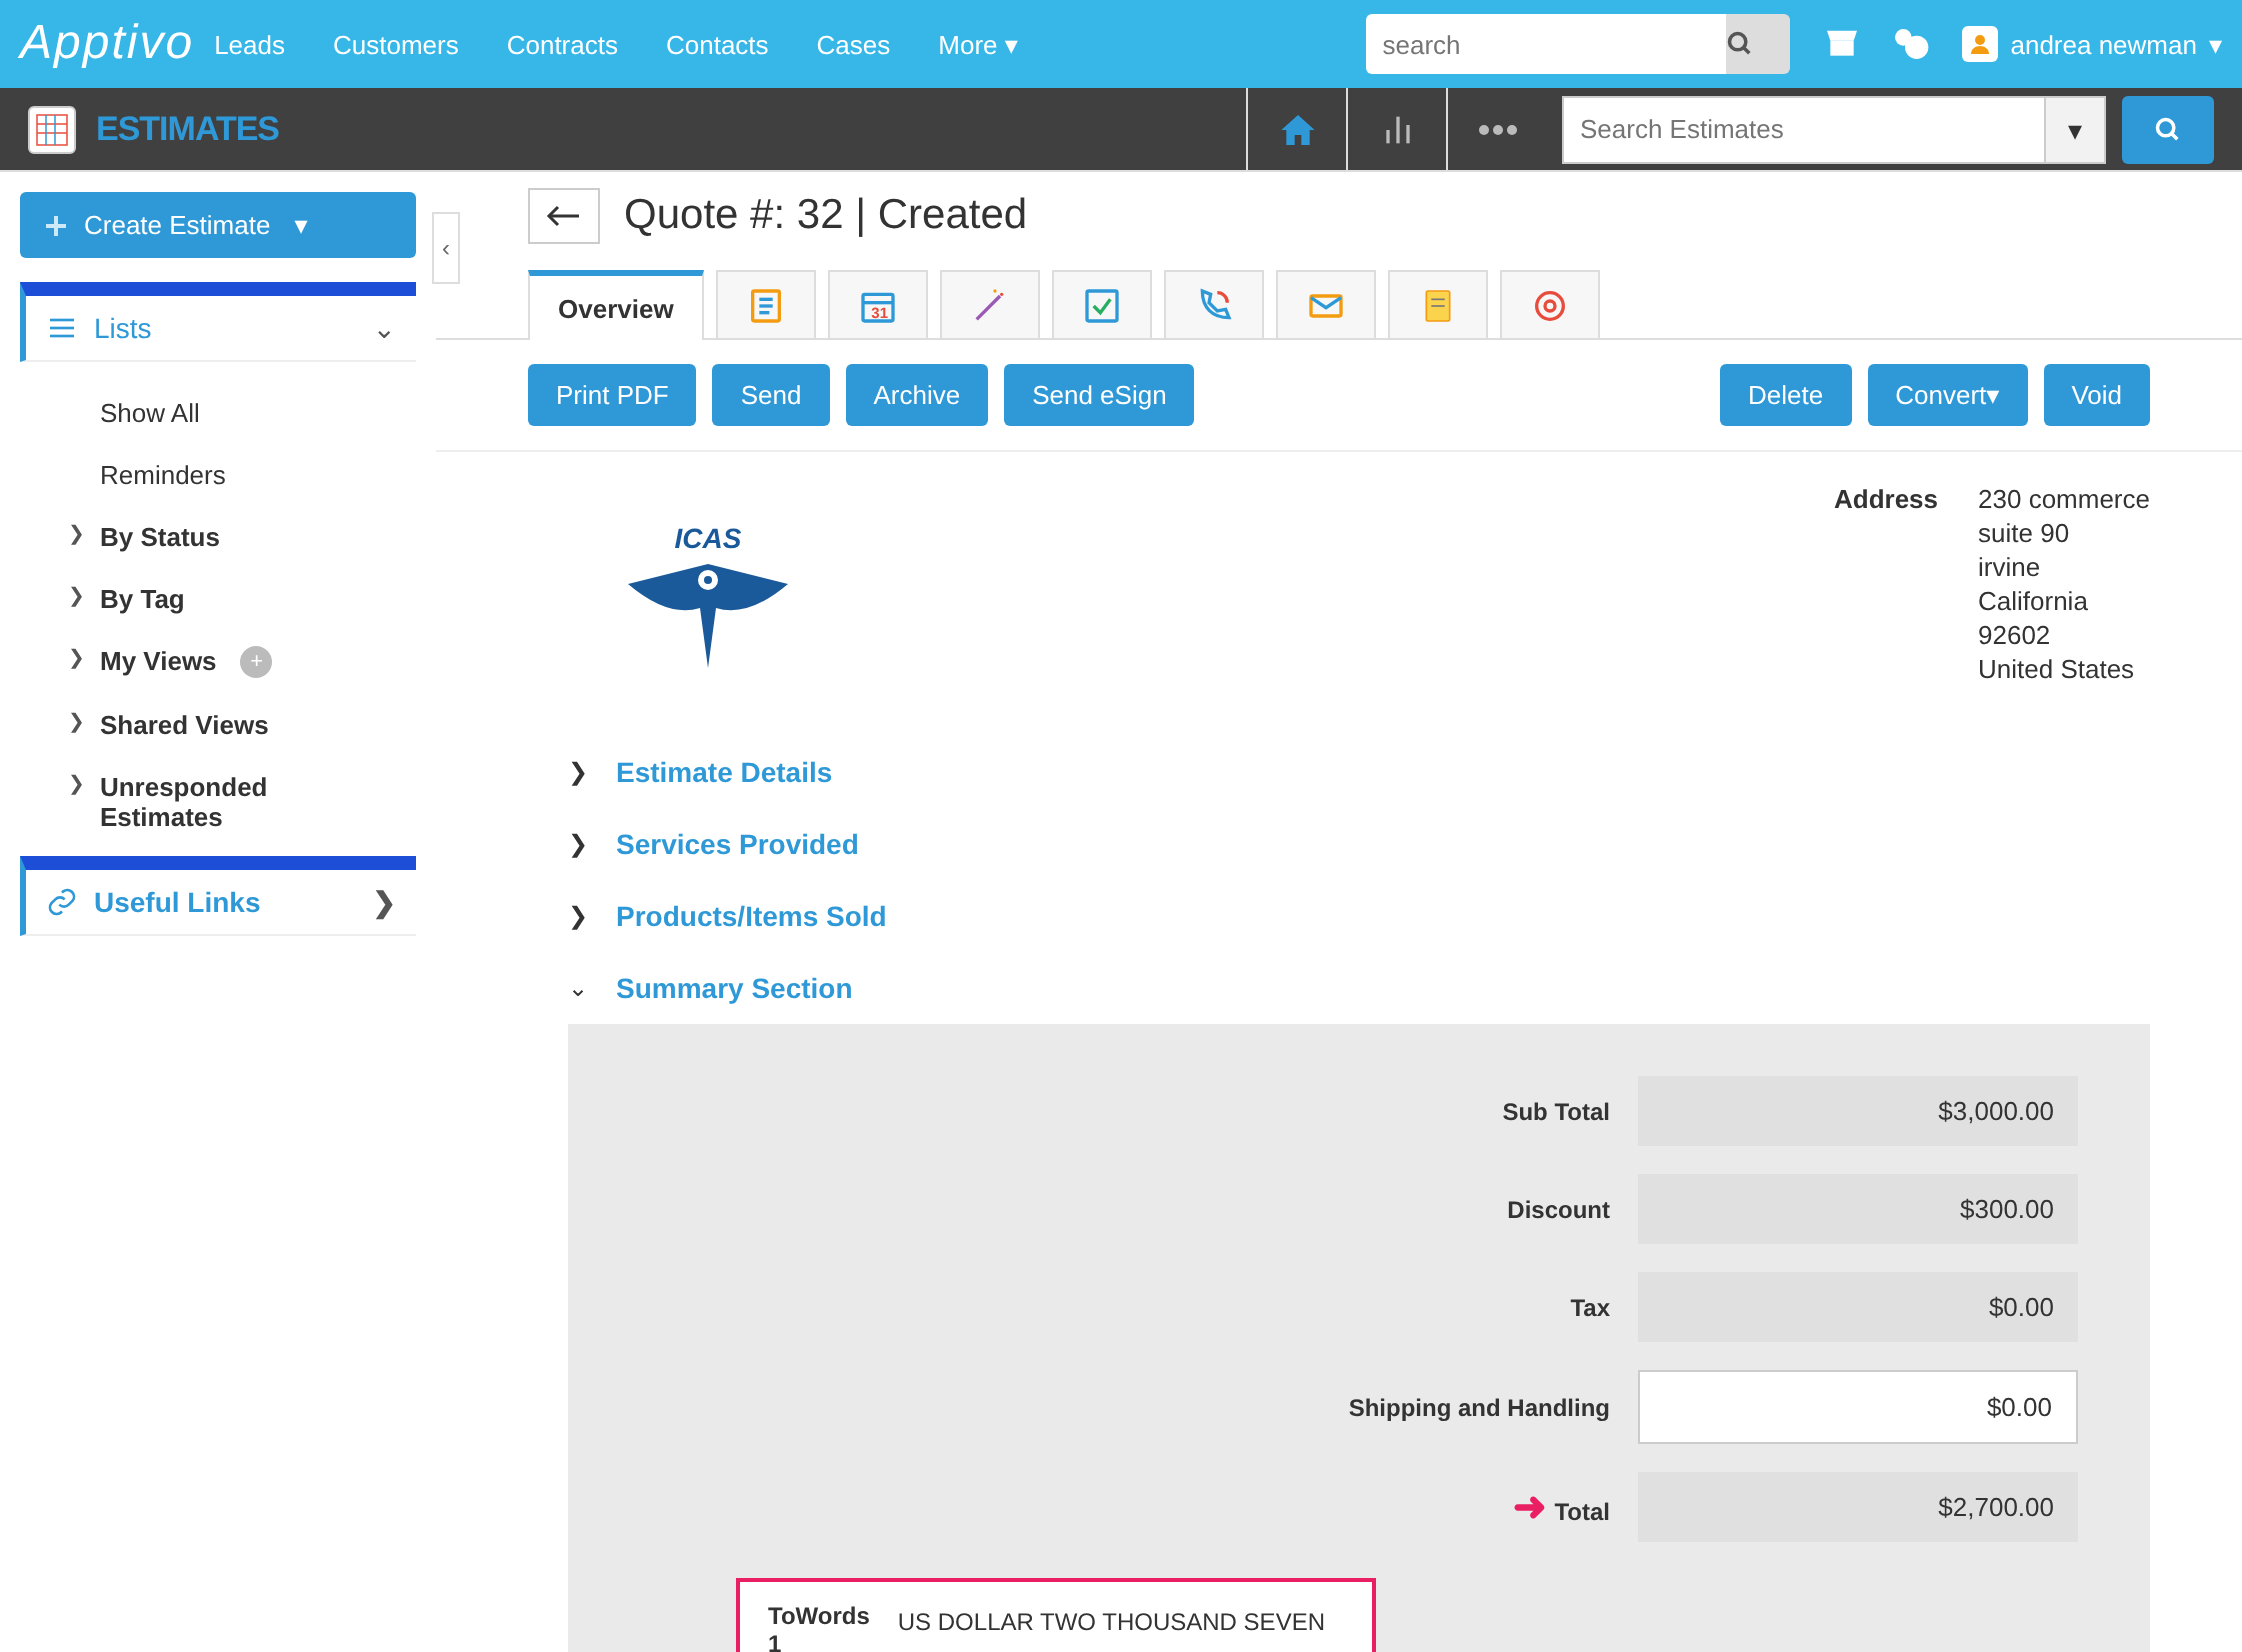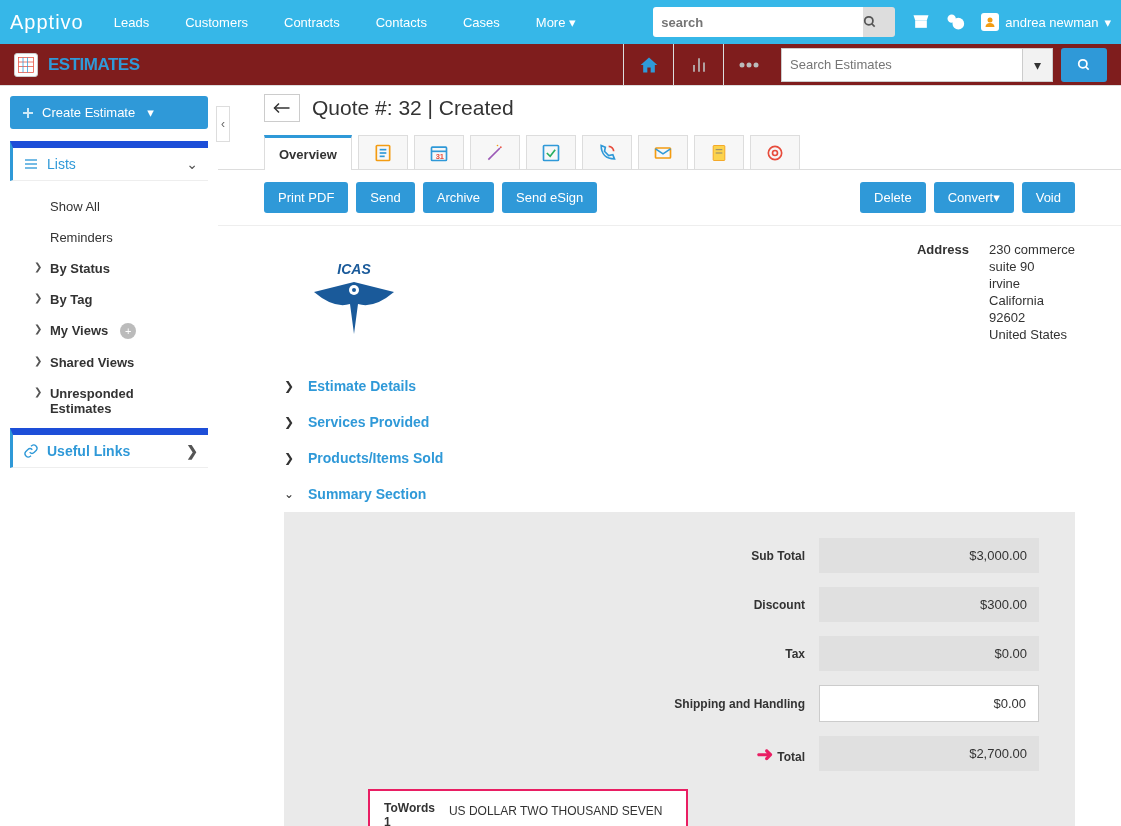--- a/index.html
+++ b/index.html
@@ -1,32 +1,32 @@
 <!DOCTYPE html>
 <html><head>
 <meta charset="utf-8">
 <style>
 * { box-sizing: border-box; margin: 0; padding: 0; }
 body { font-family: "Helvetica Neue", Helvetica, Arial, sans-serif; font-size: 14px; color: #333; background: #fff; }
 
 
 .topbar { background: #36b7e8; height: 44px; display: flex; align-items: center; color: #fff; padding: 0 10px; }
-.logo { font-size: 20px; font-weight: 300; letter-spacing: 1px; margin-right: 20px; }
-.topnav { display: flex; gap: 16px; flex: 1; }
+.logo { font-size: 24px; font-weight: 300; letter-spacing: 1px; font-style: italic; }
+.topnav { display: flex; gap: 4px; flex: 1; }
 .topnav-item { color: #fff; padding: 6px 10px; font-size: 13px; cursor: pointer; }
 .topsearch { display: flex; }
-.topsearch input { width: 210px; height: 30px; border: none; padding: 0 8px; font-size: 13px; border-radius: 3px 0 0 3px; font-weight: bold; }
+.topsearch input { width: 180px; height: 30px; border: none; padding: 0 8px; font-size: 13px; border-radius: 3px 0 0 3px; }
 .topsearch button { width: 32px; height: 30px; border: none; background: #ddd; border-radius: 0 3px 3px 0; cursor: pointer; }
 .topicons { display: flex; gap: 14px; align-items: center; margin: 0 16px; }
 .topicon { width: 20px; height: 20px; cursor: pointer; color: #fff; }
 .user { display: flex; align-items: center; gap: 6px; cursor: pointer; font-size: 13px; }
 .user .avatar { width: 18px; height: 18px; background: #fff; border-radius: 3px; display:flex; align-items:center; justify-content:center; }
 
 
-.appheader { background: #7f1d1d; border-bottom: 1px solid #ddd; height: 42px; display: flex; align-items: center; padding: 0 14px; }
+.appheader { background: #404040; border-bottom: 1px solid #ddd; height: 42px; display: flex; align-items: center; padding: 0 14px; }
 .appicon { width: 24px; height: 24px; border: 1px solid #ccc; border-radius: 3px; background: #fff; display: flex; align-items: center; justify-content: center; margin-right: 10px; }
 .apptitle { color: #2f99d8; font-weight: bold; font-size: 17px; letter-spacing: -0.5px; }
 .appheader-right { margin-left: auto; display: flex; align-items: center; }
 .appheader-right .icon-btn { width: 50px; height: 42px; border-left: 1px solid #ddd; display: flex; align-items: center; justify-content: center; cursor: pointer; color: #aaa; }
 .appheader-right .icon-btn.active { color: #2f99d8; }
 .search-est { display: flex; border: 1px solid #ccc; margin-left: 8px; }
 .search-est input { width: 240px; height: 32px; border: none; padding: 0 8px; font-size: 13px; }
 .search-est .dd { width: 30px; background: #f2f2f2; border-left: 1px solid #ccc; display: flex; align-items: center; justify-content: center; cursor: pointer; }
 .search-btn-primary { width: 46px; height: 34px; background: #2f99d8; border: none; margin-left: 8px; cursor: pointer; color: #fff; border-radius: 3px; }
 

